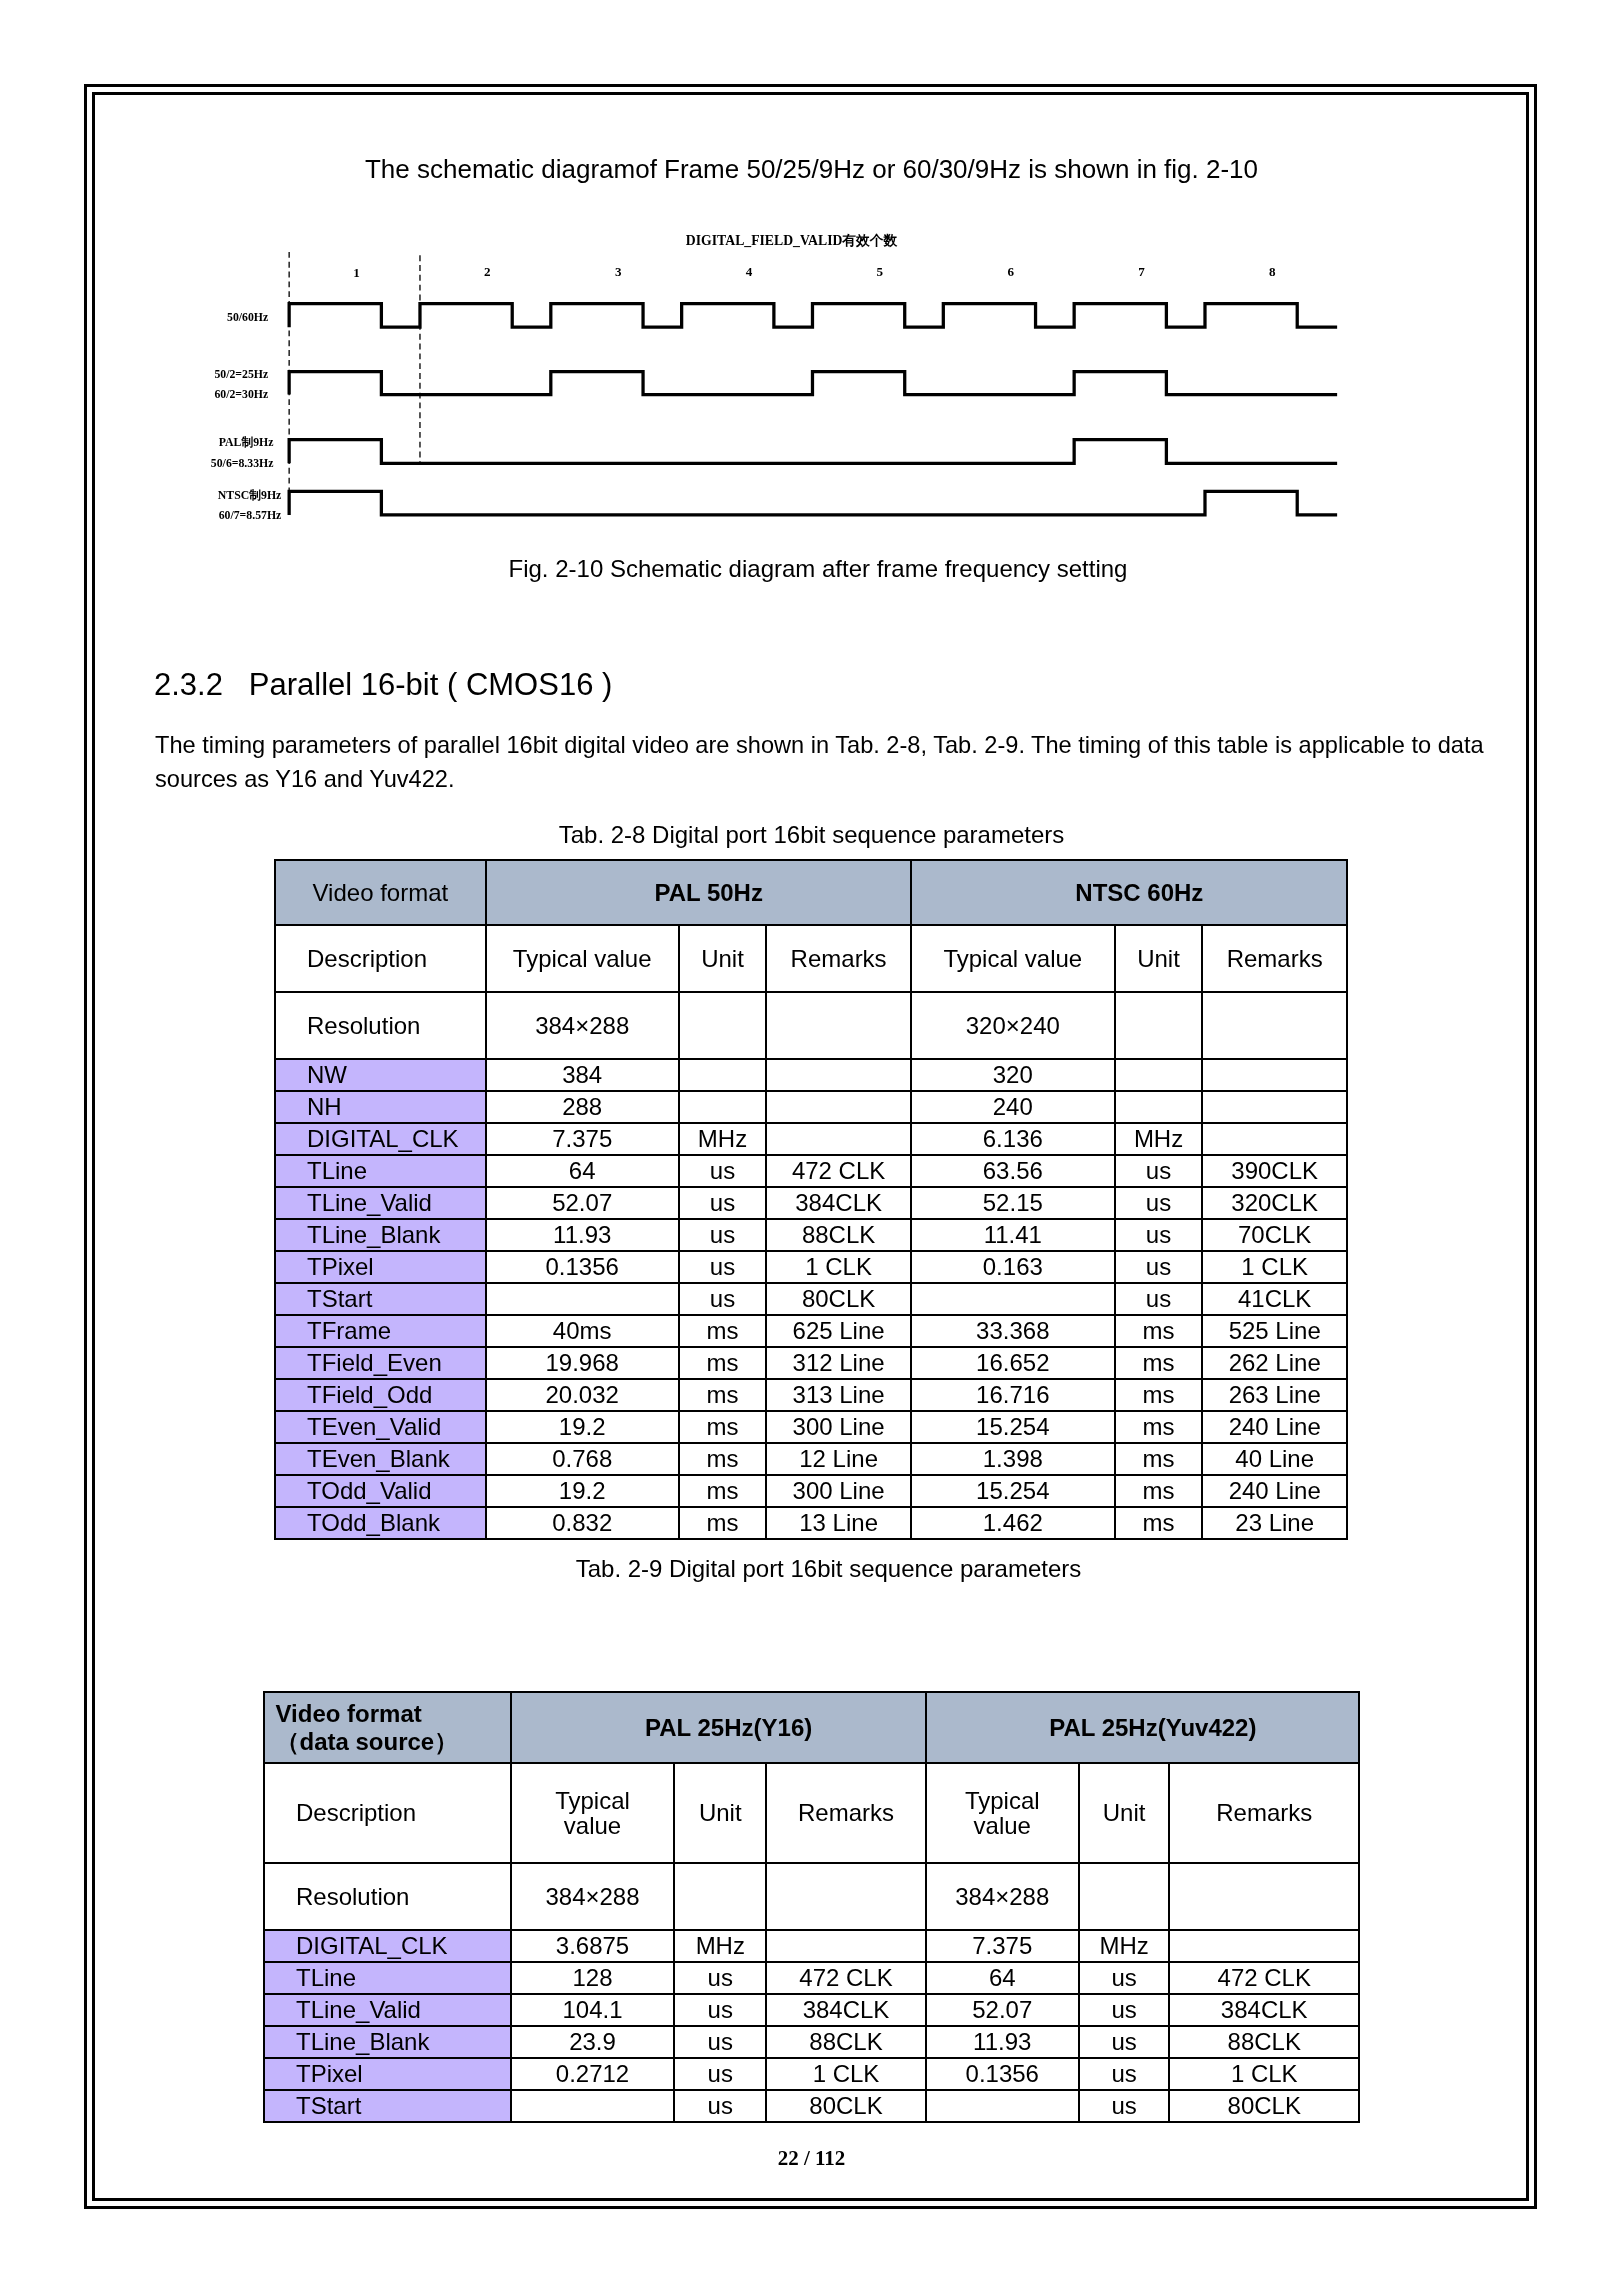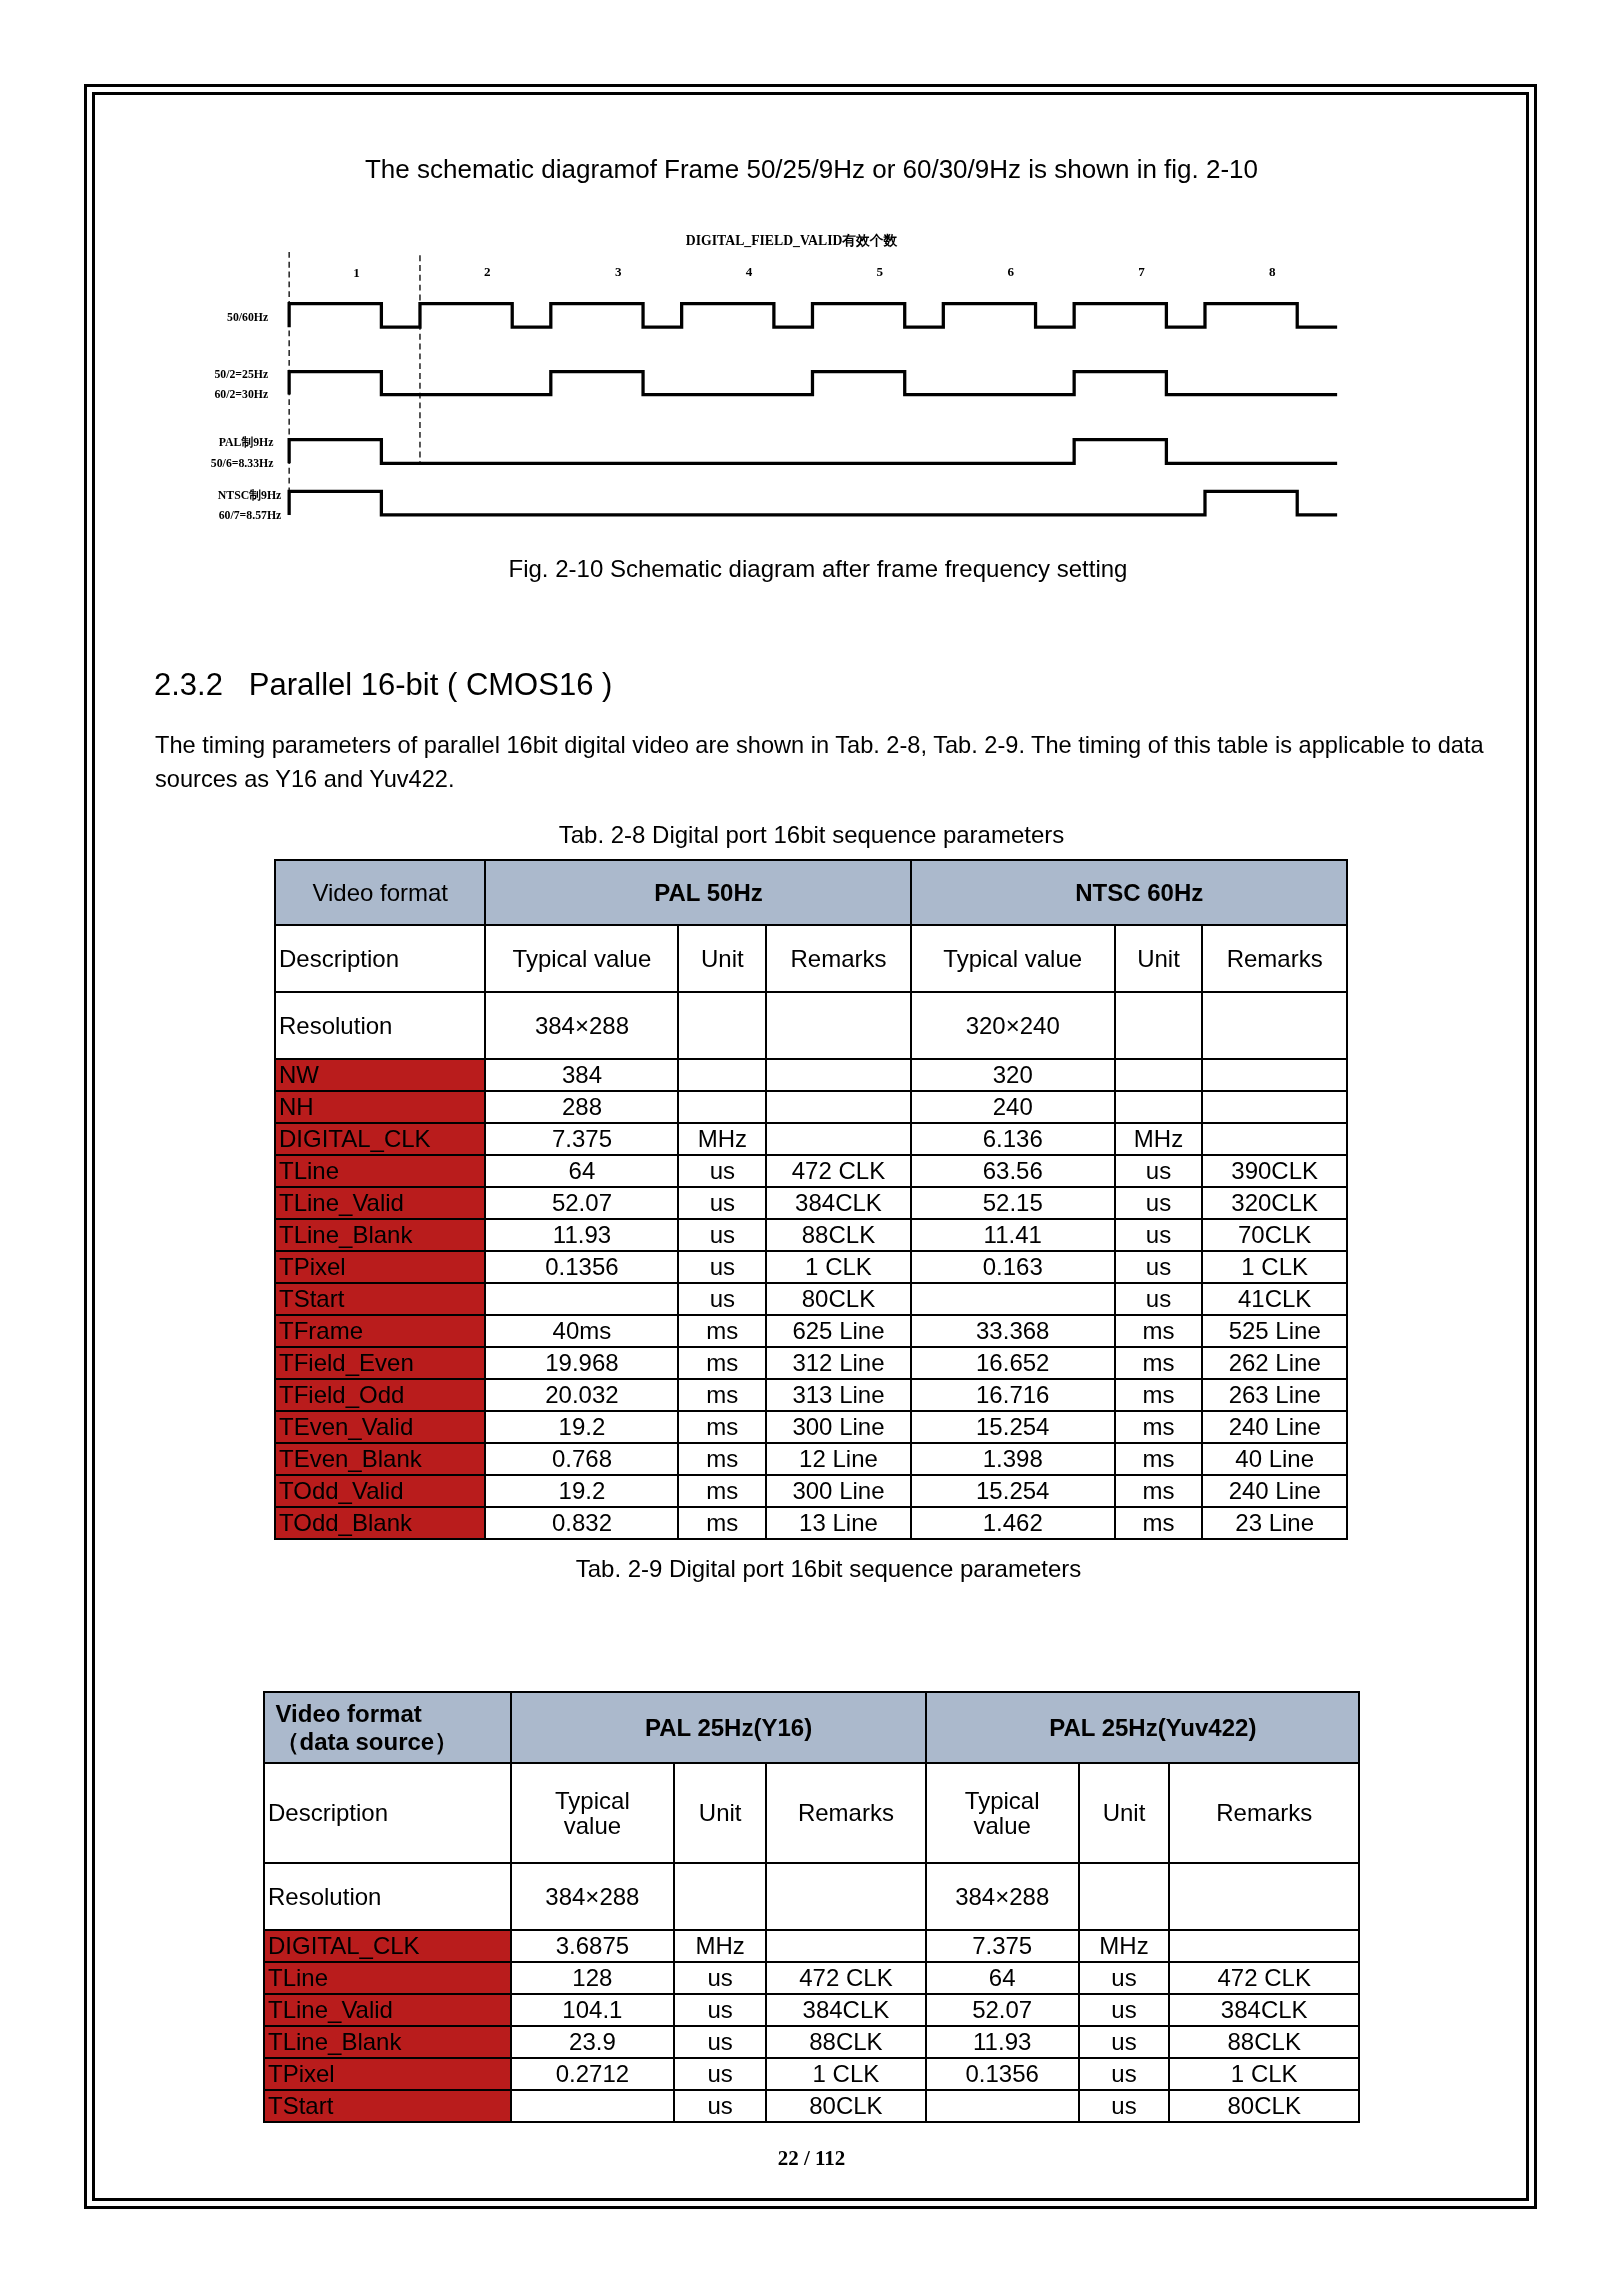--- a/index.html
+++ b/index.html
@@ -12,23 +12,23 @@
   .intro { top: 154px; font-size: 26px; }
   .fig-caption { top: 555px; font-size: 24px; left: 0; width: 1636px; }
   .heading { left: 154px; top: 667px; font-size: 31px; white-space: pre; }
   .para { left: 155px; top: 728px; width: 1335px; font-size: 23.6px; line-height: 34px; }
   .tab-caption { font-size: 24px; }
   .diagram { position: absolute; left: 0; top: 0; width: 1623px; height: 589px; }
   .diagram text { font-family: "Liberation Serif", serif; font-weight: bold; }
   table.spec { position: absolute; border-collapse: collapse; font-size: 24px; }
   table.spec td { border: 2px solid #000; padding: 0 5.2px; text-align: center; line-height: 1.05; }
   table.spec tr.hdr td { background: #abb9cc; height: 63px; }
-  table.spec td.desc { text-align: left; padding-left: 3px; }
+  table.spec td.desc { text-align: left; padding-left: 31px; }
   table.spec tr.data td { height: 30px; padding-top: 0; padding-bottom: 0; }
-  table.spec tr.data td.desc { background: #b91c1c; margin-left: 23px; }
+  table.spec tr.data td.desc { background: #c4b5fd; margin-left: 23px; }
   table.spec .bold { font-weight: bold; padding-left: 26px; }
   #t1 { left: 274px; top: 859px; width: 1074px; }
   #t2 { left: 263px; top: 1691px; width: 1097px; }
   .page-num { top: 2146px; font-family: "Liberation Serif", serif; font-weight: bold; font-size: 21px; }
 </style>
 </head>
 <body>
 
 <div class="frame-outer"></div>
 <div class="frame-inner"></div>

